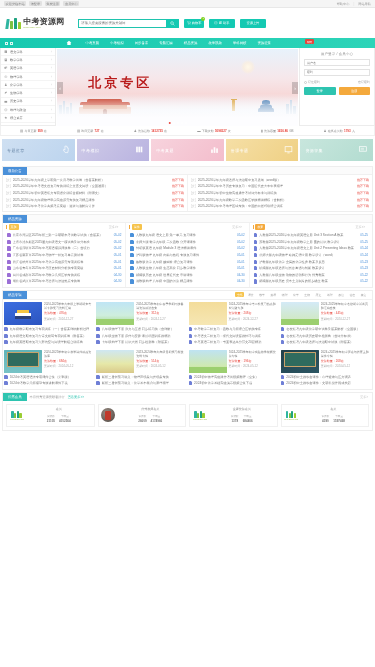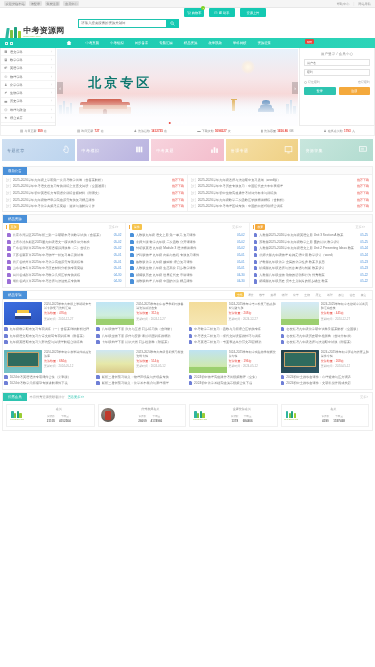--- a/index.html
+++ b/index.html
@@ -12,21 +12,21 @@
 
   
   .topbar { height:8px; background:#f5f5f5; border-bottom:1px solid #e8e8e8;
             display:flex; align-items:center; padding:0 4px; font-size:3.2px; color:#999; }
   .topbar .tb-left { display:flex; gap:3px; align-items:center; }
   .topbar .tb-chip { background:#e2e2e2; color:#8a8a8a; padding:0.5px 1.5px; border-radius:1px; }
   .topbar .tb-right { margin-left:auto; display:flex; gap:4px; align-items:center; color:#999; }
   .tb-sep { color:#ddd; }
 
   
-  .header { height:30px; display:flex; padding:0 6px; background:#fff; }
+  .header { height:30px; display:flex; align-items:center; padding:0 6px; background:#fff; }
   .logo { display:flex; align-items:flex-end; gap:1px; }
   .logo-mark { display:flex; align-items:flex-end; gap:0.6px; height:11px; }
   .lm { width:3.4px; border-radius:0.6px 0.6px 0 0; }
   .lm1 { height:10px; background:#2fb5a0; transform:skewX(-8deg);}
   .lm2 { height:8px;  background:#7cc242; }
   .lm3 { height:11px; background:#1ea37f; }
   .lm4 { height:7px;  background:#9acd32; }
   .logo-txtwrap { display:flex; flex-direction:column; margin-left:1px; }
   .logo-cn { font-size:8px; font-weight:bold; color:#3b3b3b; letter-spacing:0.2px; line-height:9px;
              font-family:"DejaVu Sans",sans-serif; }
@@ -67,21 +67,21 @@
   .side-icon { width:4px; height:4px; display:flex; align-items:center; justify-content:center;
                color:#8c8c8c; }
   .side-arrow { margin-left:auto; color:#ccc; font-size:3px; }
 
   .banner { flex:1; position:relative; margin:1px 1px 0 1px; overflow:hidden; }
   .banner-sky { position:absolute; inset:0;
      background:linear-gradient(180deg,#e8f2fb 0%,#f6e7ea 38%,#f7d9d9 58%,#eef3fa 80%,#e3ecf7 100%); }
   .sun { position:absolute; right:18%; top:14%; width:14px; height:14px; border-radius:50%;
          background:radial-gradient(circle,#fff8e8 0%,rgba(255,240,215,.55) 45%,rgba(255,240,215,0) 75%); }
   .banner-title { position:absolute; left:13%; top:32%; font-size:13px; font-weight:bold;
-     color:#0f766e; letter-spacing:3px; font-family:"DejaVu Sans",sans-serif;
+     color:#b91c1c; letter-spacing:3px; font-family:"DejaVu Sans",sans-serif;
      text-shadow:0 0 1px rgba(255,255,255,.9); }
   .clouds { position:absolute; left:0; right:0; bottom:0; height:30px;
      background:linear-gradient(180deg,rgba(255,255,255,0) 0%,rgba(255,255,255,.55) 35%,#fdfdff 72%); }
   .tiananmen { position:absolute; left:9%; bottom:16%; width:52px; height:16px; }
   .tm-base { position:absolute; bottom:0; left:0; right:0; height:7px;
              background:#e7b7a3; border-radius:1px; }
   .tm-wall { position:absolute; bottom:5px; left:8%; right:8%; height:5px; background:#d98c6c; }
   .tm-roof { position:absolute; bottom:9px; left:2%; right:2%; height:3px;
              background:#c8432f; border-radius:2px 2px 0 0; }
   .tm-roof2 { position:absolute; bottom:12px; left:16%; right:16%; height:2.5px;

